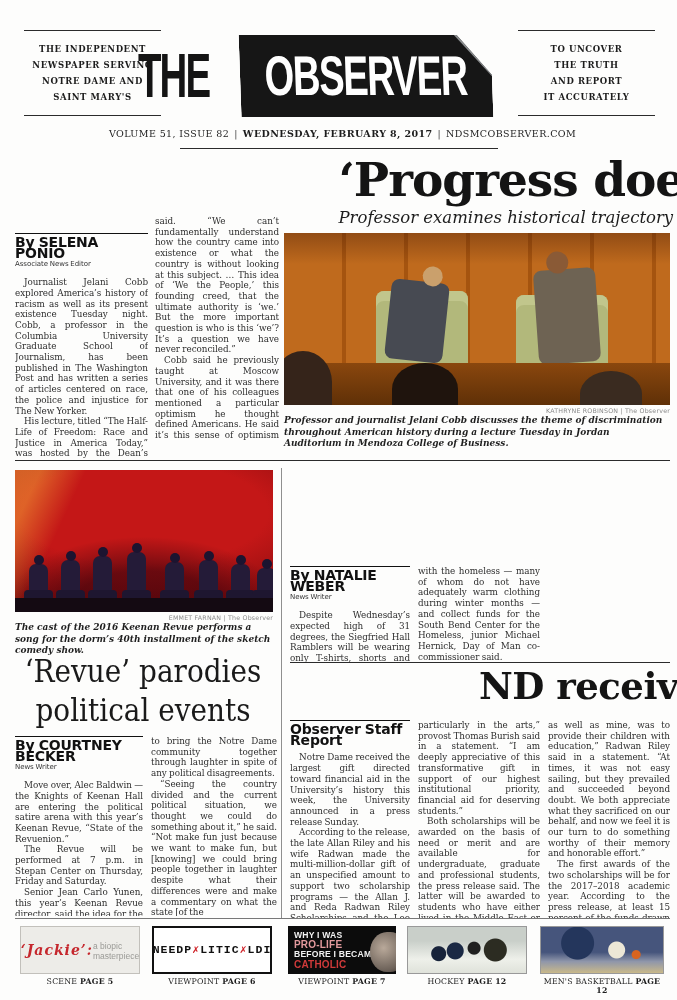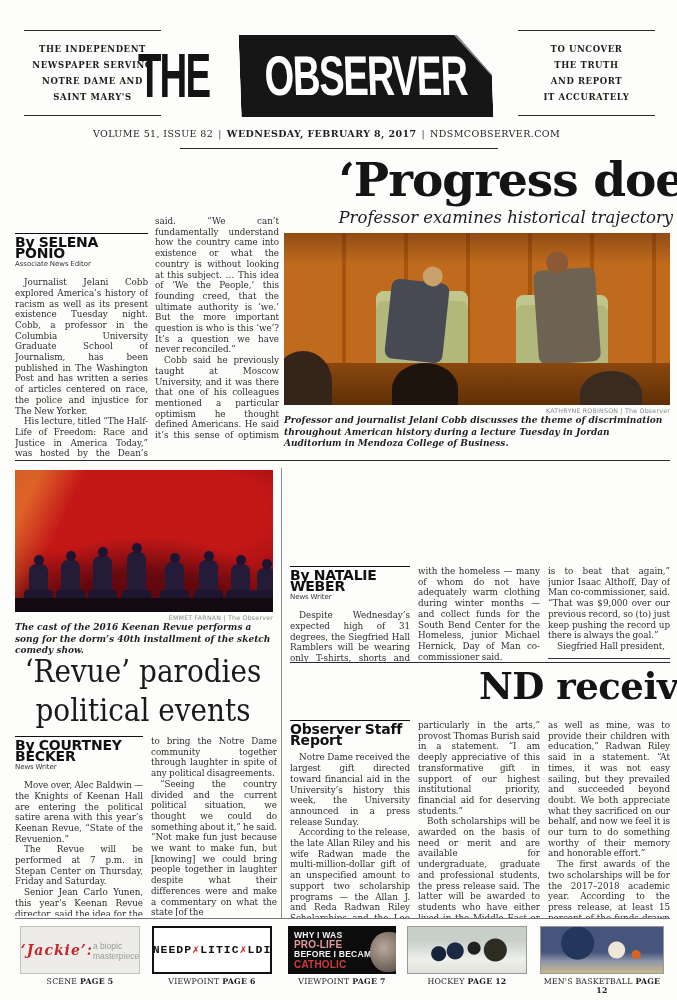--- a/index.html
+++ b/index.html
@@ -17,21 +17,21 @@
   .mast-the{font-family:"Liberation Sans",sans-serif;font-weight:bold;font-size:62px;color:#141414;
             transform:scaleX(.62) scaleY(1.02);transform-origin:left center;letter-spacing:-3px;line-height:1;}
   .mast-box{position:absolute;left:102px;top:2px;width:252px;height:82px;background:#161616;
             transform:skewX(2deg);clip-path:polygon(0 0,calc(100% - 34px) 0,100% 40px,100% 100%,0 100%);
             display:flex;align-items:center;justify-content:center;}
   .fold{position:absolute;right:0;top:0;width:36px;height:42px;background:#8b8e90;
         clip-path:polygon(0 0,100% 0,100% 100%);transform:skewX(2deg);}
   .mast-obs{font-family:"Liberation Sans",sans-serif;font-weight:bold;font-size:56px;color:#fff;
             transform:scaleX(.68);letter-spacing:-2px;line-height:1;white-space:nowrap;}
   .volume-line{position:absolute;left:0;top:128px;width:653px;text-align:center;font-size:9.5px;
-               letter-spacing:.4px;color:#1d1d1d;}
+               letter-spacing:.4px;color:#1d1d1d;padding-left:16px;}
   .volume-line .sep{margin:0 5px;color:#444;}
   .volume-rule{position:absolute;left:180px;top:148px;width:318px;height:1px;background:#2b2b2b;}
 
   
   .squeeze{position:relative;left:50%;width:max-content;white-space:nowrap;}
   .h-main{position:absolute;left:15px;top:152px;width:647px;font-weight:bold;color:#141414;}
   .h-main .squeeze{font-size:47px;letter-spacing:-1px;transform:translateX(-50%) scaleX(.66);}
   .subhead{position:absolute;left:0;top:208px;width:677px;text-align:center;font-style:italic;color:#1d1d1d;}
   .subhead .squeeze{font-size:16.5px;transform:translateX(-50%) scaleX(.86);}
   .h-line{font-weight:bold;color:#141414;line-height:1.12;}
@@ -243,27 +243,20 @@
     <div class="byline">
       <span class="bname">By NATALIE WEBER</span>
       <span class="btitle">News Writer</span>
     </div>
     <p>Despite Wednesday’s expected high of 31 degrees, the Siegfried Hall Ramblers will be wearing only T-shirts, shorts and flip flops as part of their annual Day of Man. The event aims to promote solidarity</p>
   </div>
   <div class="col" style="left:418px;top:566px;width:122px;height:96px;">
     <p class="noindent">with the homeless — many of whom do not have adequately warm clothing during winter months — and collect funds for the South Bend Center for the Homeless, junior Michael Hernick, Day of Man co-commissioner said.</p>
 
   </div>
-  <div class="col" style="left:548px;top:566px;width:122px;height:96px;">
-    <p class="noindent">is to beat that again,” junior Isaac Althoff, Day of Man co-commissioner, said. “That was $9,000 over our previous record, so (to) just keep pushing the record up there is always the goal.”</p>
-    <p>Siegfried Hall president,</p>
-    <div class="jump">
-      
-    </div>
-  </div>
 
   <div class="rule" style="left:290px;top:662px;width:380px;"></div>
 
   <div class="h-gift h-line">
     <span class="squeeze">ND receives record gift</span>
   </div>
 
   <div class="col" style="left:290px;top:720px;width:120px;height:198px;">
     <div class="byline">
       <span class="bname">Observer Staff Report</span>

